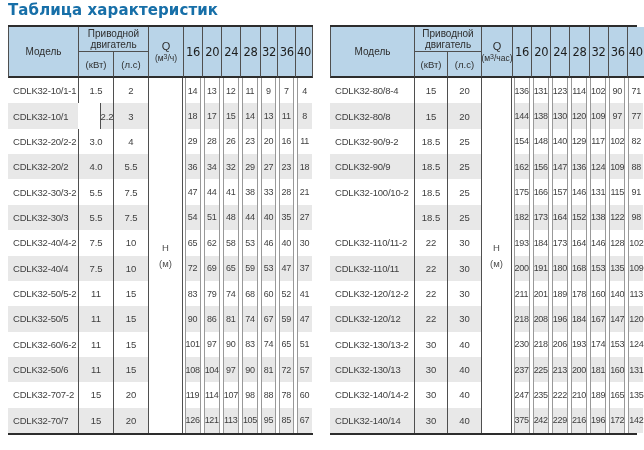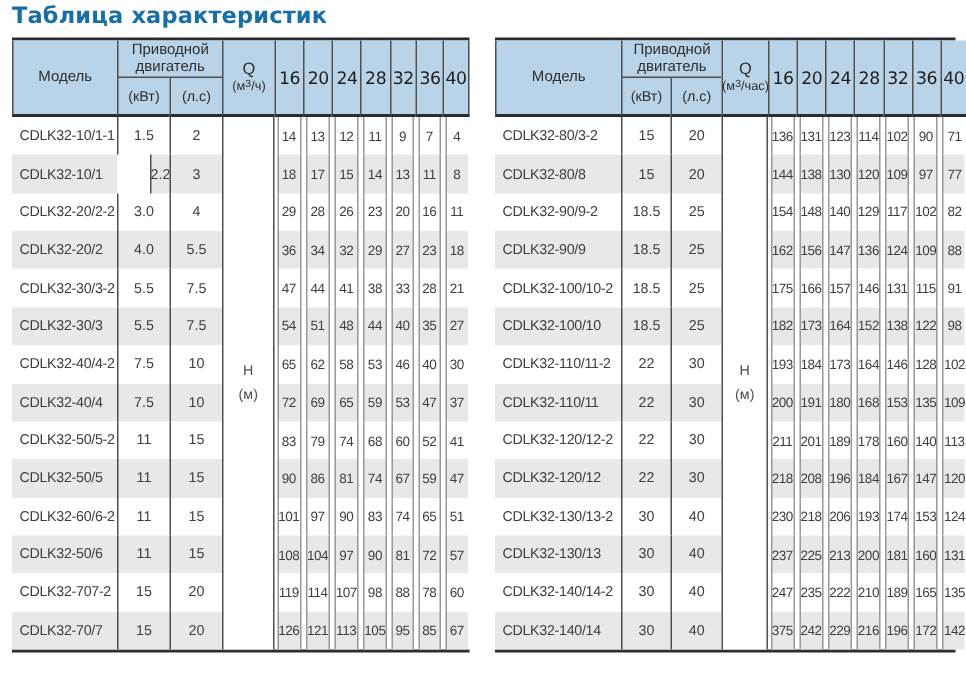--- a/index.html
+++ b/index.html
@@ -240,21 +240,21 @@
         <div class="q-sym">Q</div>
         <div class="q-unit">(м<sup>3</sup>/час)</div>
       </div>
       <div class="cell hd hd-flow bl hbb" style="grid-area: 1 / 5 / 3 / 6;">16</div>
       <div class="cell hd hd-flow bl hbb" style="grid-area: 1 / 6 / 3 / 7;">20</div>
       <div class="cell hd hd-flow bl hbb" style="grid-area: 1 / 7 / 3 / 8;">24</div>
       <div class="cell hd hd-flow bl hbb" style="grid-area: 1 / 8 / 3 / 9;">28</div>
       <div class="cell hd hd-flow bl hbb" style="grid-area: 1 / 9 / 3 / 10;">32</div>
       <div class="cell hd hd-flow bl hbb" style="grid-area: 1 / 10 / 3 / 11;">36</div>
       <div class="cell hd hd-flow bl hbb br" style="grid-area: 1 / 11 / 3 / 12;">40</div>
-      <div class="cell bc b-model" style="grid-area: 3 / 1 / 4 / 2;">CDLK32-80/3-2</div>
+      <div class="cell bc b-model" style="grid-area: 3 / 1 / 4 / 2;">CDLK32-80/8-4</div>
       <div class="cell bc bl" style="grid-area: 3 / 2 / 4 / 3;">15</div>
       <div class="cell bc bl" style="grid-area: 3 / 3 / 4 / 4;">20</div>
       <div class="cell bc b-flow" style="grid-area: 3 / 5 / 4 / 6;">136</div>
       <div class="cell bc b-flow" style="grid-area: 3 / 6 / 4 / 7;">131</div>
       <div class="cell bc b-flow" style="grid-area: 3 / 7 / 4 / 8;">123</div>
       <div class="cell bc b-flow" style="grid-area: 3 / 8 / 4 / 9;">114</div>
       <div class="cell bc b-flow" style="grid-area: 3 / 9 / 4 / 10;">102</div>
       <div class="cell bc b-flow" style="grid-area: 3 / 10 / 4 / 11;">90</div>
       <div class="cell bc b-flow last" style="grid-area: 3 / 11 / 4 / 12;">71</div>
       <div class="cell bc b-model stripe" style="grid-area: 4 / 1 / 5 / 2;">CDLK32-80/8</div>
@@ -290,21 +290,20 @@
       <div class="cell bc b-model" style="grid-area: 7 / 1 / 8 / 2;">CDLK32-100/10-2</div>
       <div class="cell bc bl" style="grid-area: 7 / 2 / 8 / 3;">18.5</div>
       <div class="cell bc bl" style="grid-area: 7 / 3 / 8 / 4;">25</div>
       <div class="cell bc b-flow" style="grid-area: 7 / 5 / 8 / 6;">175</div>
       <div class="cell bc b-flow" style="grid-area: 7 / 6 / 8 / 7;">166</div>
       <div class="cell bc b-flow" style="grid-area: 7 / 7 / 8 / 8;">157</div>
       <div class="cell bc b-flow" style="grid-area: 7 / 8 / 8 / 9;">146</div>
       <div class="cell bc b-flow" style="grid-area: 7 / 9 / 8 / 10;">131</div>
       <div class="cell bc b-flow" style="grid-area: 7 / 10 / 8 / 11;">115</div>
       <div class="cell bc b-flow last" style="grid-area: 7 / 11 / 8 / 12;">91</div>
-      <div class="cell bc b-model stripe" style="grid-area: 8 / 1 / 9 / 2;">CDLK32-100/10</div>
       <div class="cell bc bl stripe" style="grid-area: 8 / 2 / 9 / 3;">18.5</div>
       <div class="cell bc bl stripe" style="grid-area: 8 / 3 / 9 / 4;">25</div>
       <div class="cell bc b-flow stripe" style="grid-area: 8 / 5 / 9 / 6;">182</div>
       <div class="cell bc b-flow stripe" style="grid-area: 8 / 6 / 9 / 7;">173</div>
       <div class="cell bc b-flow stripe" style="grid-area: 8 / 7 / 9 / 8;">164</div>
       <div class="cell bc b-flow stripe" style="grid-area: 8 / 8 / 9 / 9;">152</div>
       <div class="cell bc b-flow stripe" style="grid-area: 8 / 9 / 9 / 10;">138</div>
       <div class="cell bc b-flow stripe" style="grid-area: 8 / 10 / 9 / 11;">122</div>
       <div class="cell bc b-flow last stripe" style="grid-area: 8 / 11 / 9 / 12;">98</div>
       <div class="cell bc b-model" style="grid-area: 9 / 1 / 10 / 2;">CDLK32-110/11-2</div>

